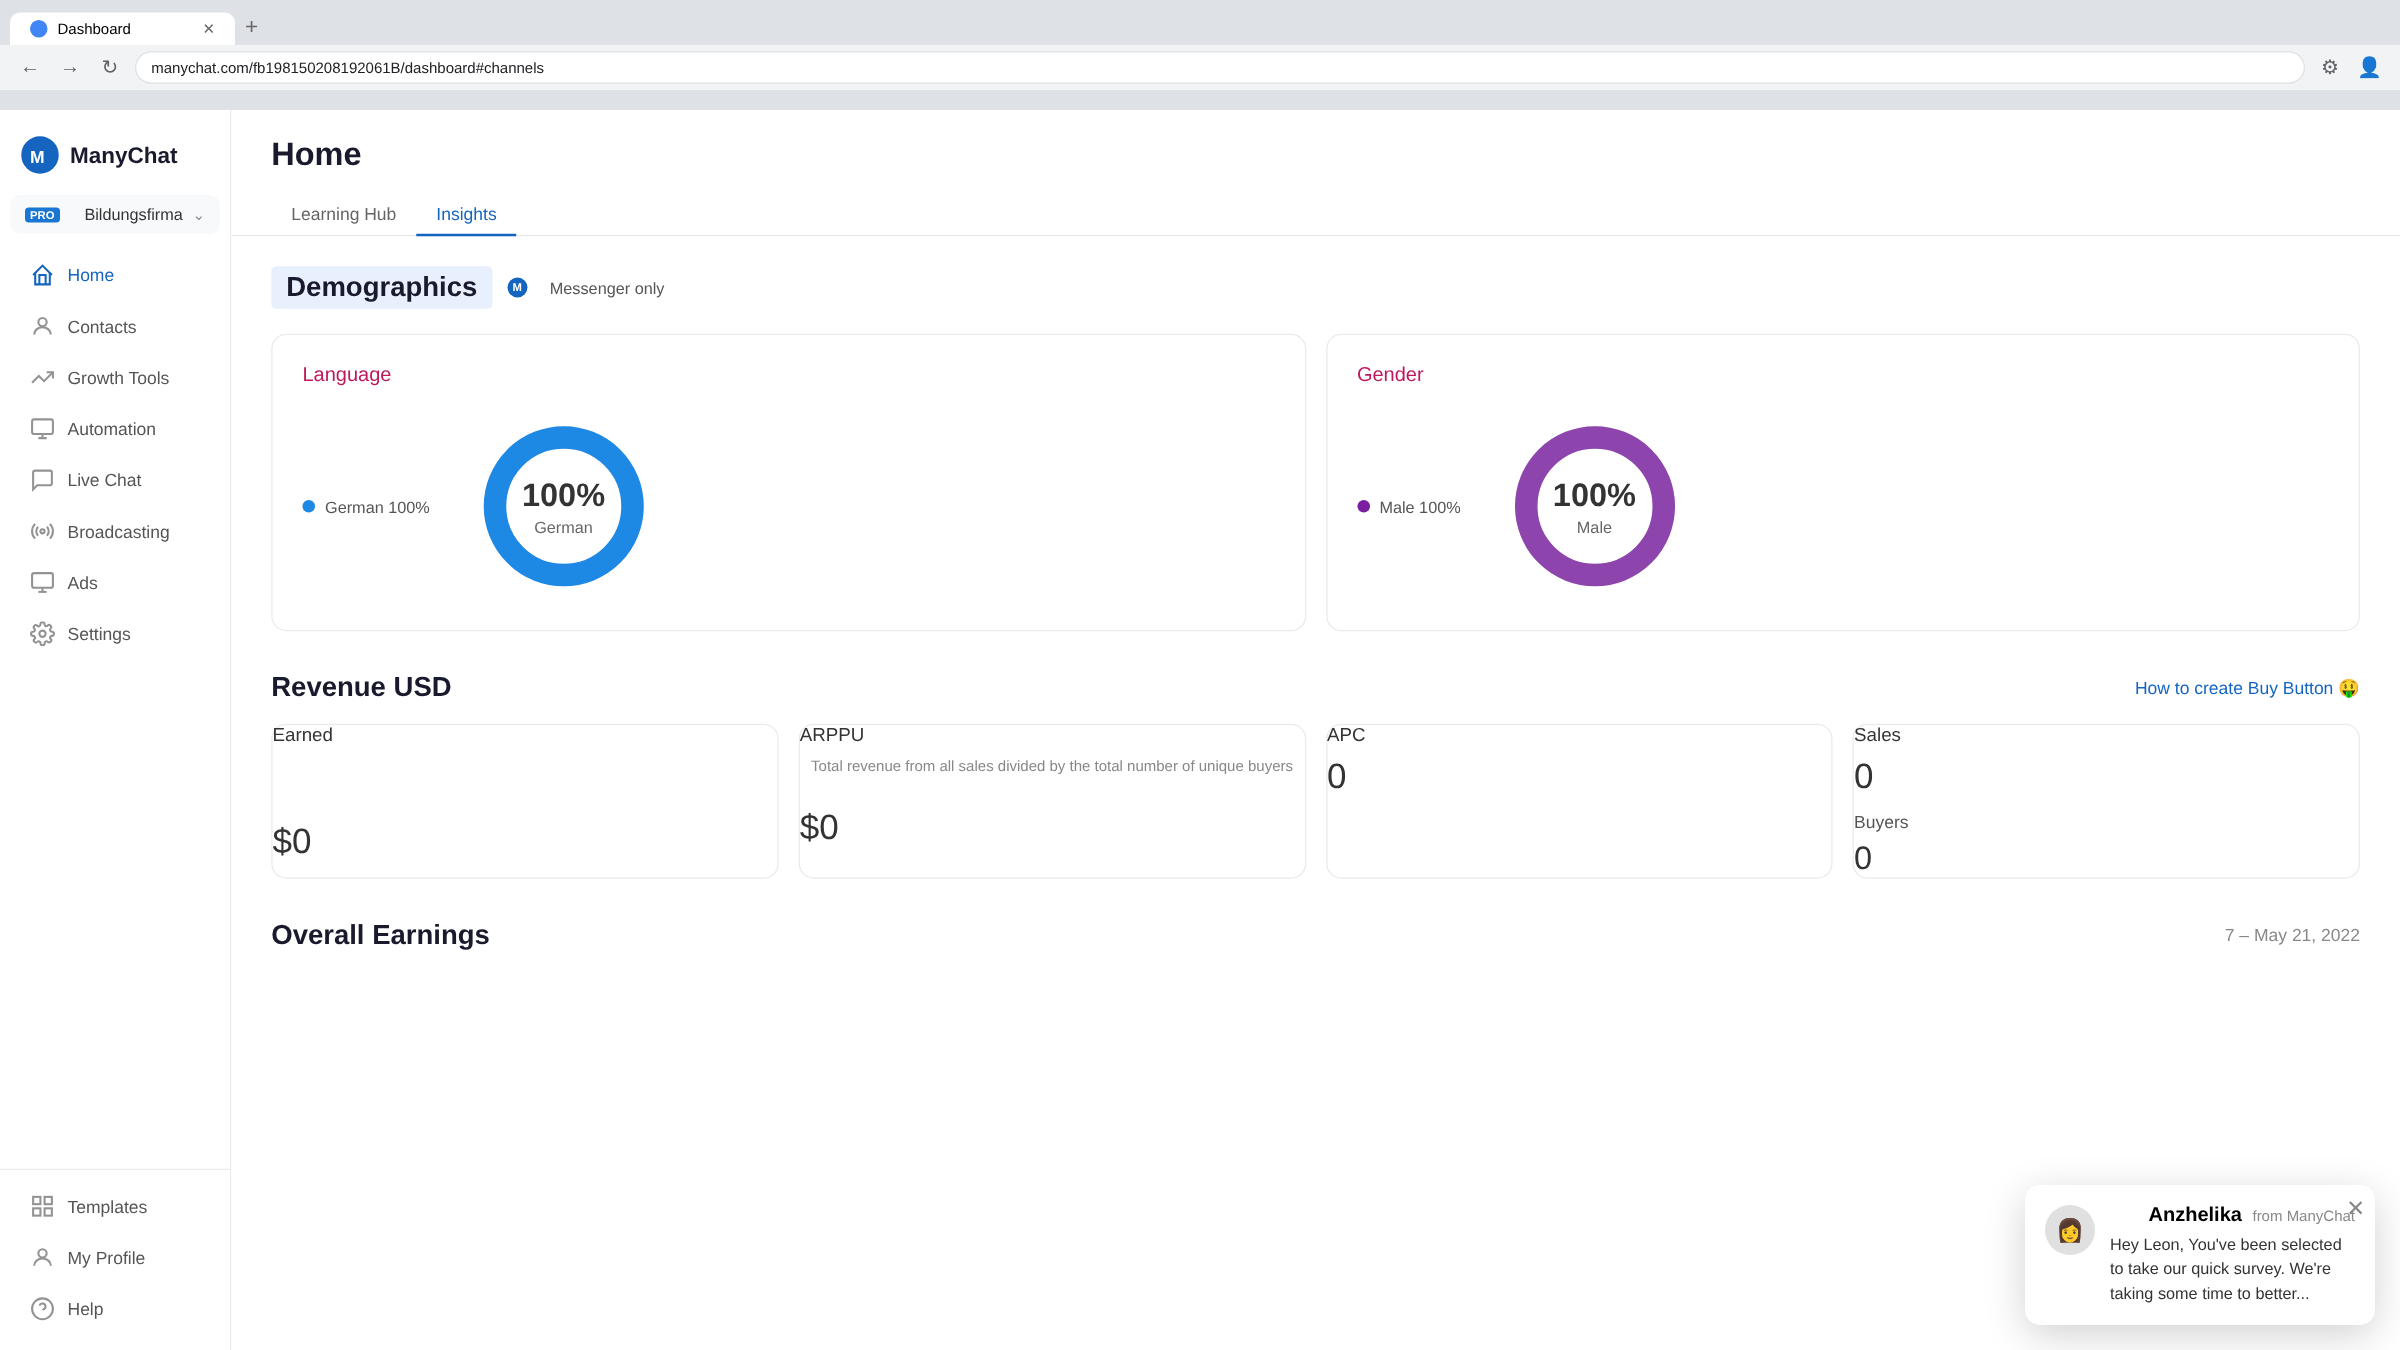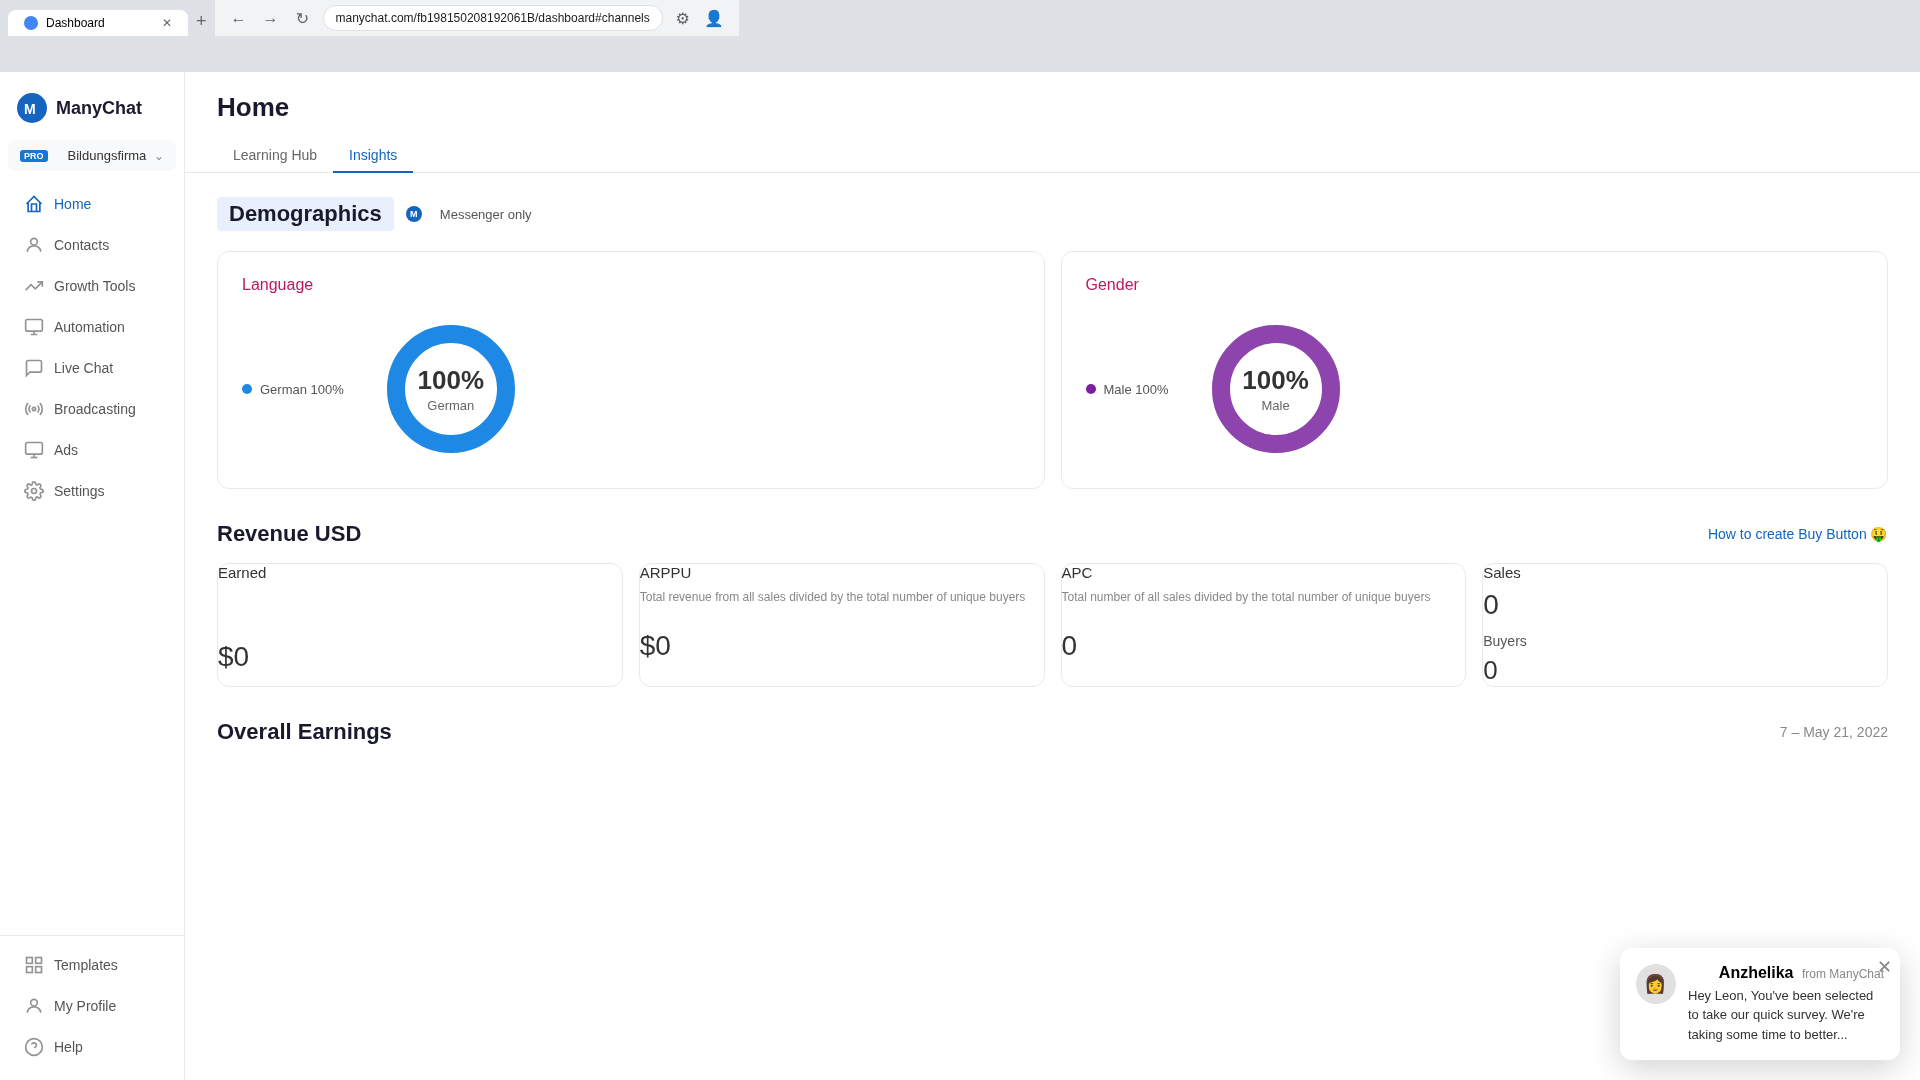--- a/index.html
+++ b/index.html
@@ -1,19 +1,19 @@
 <!DOCTYPE html>
 <html><head>
   <meta charset="utf-8">
   <style>
     * { box-sizing: border-box; margin: 0; padding: 0; }
     body { font-family: -apple-system, BlinkMacSystemFont, 'Segoe UI', sans-serif; background: #f5f7fa; display: flex; flex-direction: column; height: 1080px; overflow: hidden; }
 
     
-    .browser-chrome { background: #dee1e6; height: 72px; display: flex; flex-direction: row; }
+    .browser-chrome { background: #dee1e6; height: 88px; display: flex; flex-direction: column; }
     .browser-tab-bar { display: flex; align-items: flex-end; padding: 8px 0 0 8px; height: 36px; }
     .browser-tab { background: #fff; border-radius: 8px 8px 0 0; padding: 6px 16px; font-size: 12px; display: flex; align-items: center; gap: 8px; min-width: 180px; }
     .browser-tab .tab-favicon { width: 14px; height: 14px; background: #4285f4; border-radius: 50%; }
     .browser-tab .tab-close { margin-left: auto; color: #666; cursor: pointer; }
     .browser-controls { background: #f1f3f4; height: 36px; display: flex; align-items: center; padding: 0 12px; gap: 8px; }
     .nav-btn { width: 24px; height: 24px; background: none; border: none; cursor: pointer; color: #5f6368; font-size: 16px; display: flex; align-items: center; justify-content: center; border-radius: 50%; }
     .address-bar { flex: 1; height: 26px; background: #fff; border: 1px solid #dfe1e5; border-radius: 13px; padding: 0 12px; font-size: 12px; color: #202124; display: flex; align-items: center; }
 
     
     .app-layout { display: flex; flex: 1; overflow: hidden; }
@@ -70,21 +70,21 @@
     .donut-label { font-size: 13px; color: #666; margin-top: 2px; }
 
     
     .revenue-section { margin-bottom: 32px; }
     .revenue-header { display: flex; align-items: center; justify-content: space-between; margin-bottom: 16px; }
     .revenue-title { font-size: 22px; font-weight: 600; color: #1a1a2e; }
     .revenue-link { font-size: 14px; color: #1565c0; cursor: pointer; }
     .revenue-grid { display: grid; grid-template-columns: repeat(4, 1fr); gap: 16px; }
     .revenue-card { background: #fff; border: 1px solid #e8eaed; border-radius: 12px; }
     .revenue-card-title { font-size: 15px; font-weight: 500; color: #333; margin-bottom: 8px; }
-    .revenue-card-desc { font-size: 12px; color: #888; line-height: 1.4; margin-bottom: 24px; }
+    .revenue-card-desc { font-size: 12px; color: #888; line-height: 1.4; margin-bottom: 24px; text-align: center; }
     .revenue-card-value { font-size: 28px; font-weight: 300; color: #333; }
     .revenue-card-sub { margin-top: 12px; }
     .revenue-card-sub-title { font-size: 14px; color: #555; margin-bottom: 6px; }
     .revenue-card-sub-value { font-size: 26px; font-weight: 300; color: #333; }
 
     
     .earnings-section { }
     .earnings-header { display: flex; align-items: center; justify-content: space-between; margin-bottom: 16px; }
     .earnings-title { font-size: 22px; font-weight: 600; color: #1a1a2e; }
     .earnings-date { font-size: 14px; color: #888; }
@@ -326,21 +326,20 @@
           </div>
 
           <div class="revenue-card">
             <div class="revenue-card-title">ARPPU</div>
             <div class="revenue-card-desc">Total revenue from all sales divided by the total number of unique buyers</div>
             <div class="revenue-card-value">$0</div>
           </div>
 
           <div class="revenue-card">
             <div class="revenue-card-title">APC</div>
-            <div class="revenue-card-desc">Total number of all sales divided by the total number of unique buyers</div>
             <div class="revenue-card-value">0</div>
           </div>
 
           <div class="revenue-card">
             <div class="revenue-card-title">Sales</div>
             <div class="revenue-card-value">0</div>
             <div class="revenue-card-sub">
               <div class="revenue-card-sub-title">Buyers</div>
               <div class="revenue-card-sub-value">0</div>
             </div>

